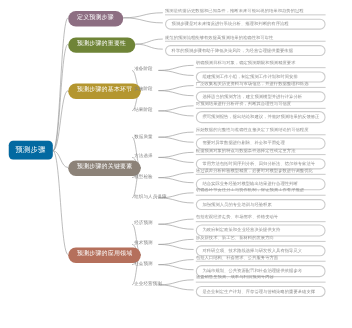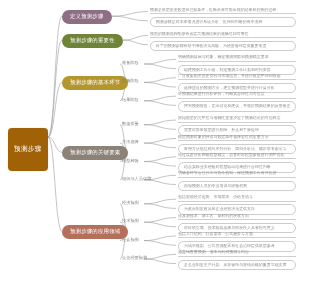--- a/index.html
+++ b/index.html
@@ -10,26 +10,26 @@
     overflow:hidden;
     position:relative;
   }
   #map{position:absolute;inset:0;width:300px;height:298px;}
   svg.links{position:absolute;left:0;top:0;width:300px;height:298px;pointer-events:none;}
 
   .node{position:absolute;box-sizing:border-box;white-space:nowrap;}
 
   
   .root{
-    background:#a16207;
+    background:#0369a1;
     color:#ffffff;
     border-radius:4px;
     font-size:6.6px;
     line-height:1;
-    padding:18px 6px;
+    padding:5px 6px;
     letter-spacing:.3px;
     box-shadow:0 0 0 .5px rgba(0,0,0,.06);
   }
 
   
   .branch{
     color:#ffffff;
     border-radius:9px;
     font-size:5.4px;
     line-height:1;

